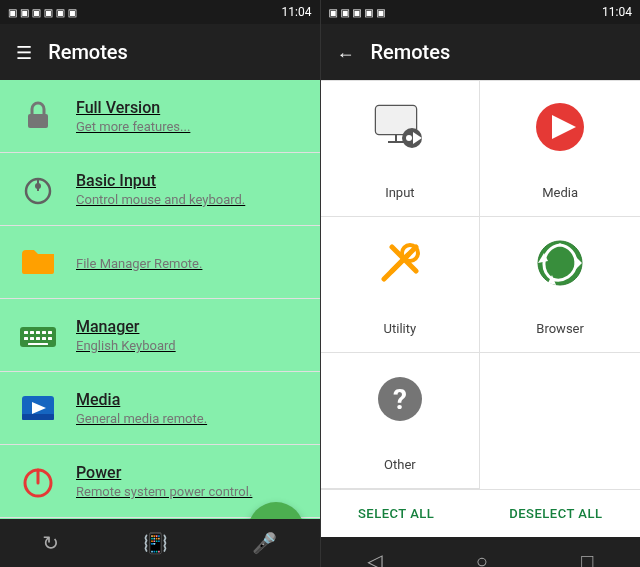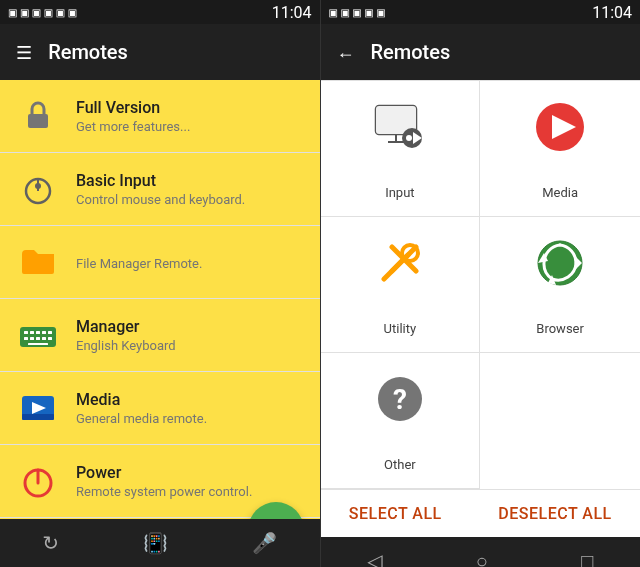--- a/index.html
+++ b/index.html
@@ -18,21 +18,21 @@
       background: #1a1a1a;
       display: flex;
       align-items: center;
       justify-content: space-between;
       padding: 0 8px;
       font-size: 10px;
       color: #fff;
       flex-shrink: 0;
     }
     .status-bar-left { display: flex; align-items: center; gap: 3px; }
-    .status-bar-right { display: flex; align-items: center; gap: 3px; font-size: 16px; }
+    .status-bar-right { display: flex; align-items: center; gap: 3px; font-size: 12px; }
 
     
     .panel {
       display: flex;
       flex-direction: column;
       flex: 1;
     }
     .panel-left { background: #fff; border-right: 1px solid #333; }
     .panel-right { background: #fff; }
 
@@ -48,21 +48,21 @@
     }
     .toolbar-title {
       font-size: 20px;
       color: #fff;
       font-weight: 500;
     }
     .hamburger-icon { color: #fff; font-size: 18px; cursor: pointer; }
     .back-icon { color: #fff; font-size: 18px; cursor: pointer; }
 
     
-    .list { flex: 1; overflow-y: auto; background: #fde047; }
+    .list { flex: 1; overflow-y: auto; background: #86efac; text-decoration: underline; }
     .list-item {
       display: flex;
       align-items: center;
       padding: 14px 16px;
       border-bottom: 1px solid #e0e0e0;
       cursor: pointer;
       min-height: 72px;
     }
     .list-icon {
       width: 44px;
@@ -149,22 +149,22 @@
     .action-bar {
       height: 48px;
       background: #fff;
       border-top: 1px solid #e0e0e0;
       display: flex;
       align-items: center;
       justify-content: space-around;
       flex-shrink: 0;
     }
     .action-btn {
-      font-size: 16px;
-      color: #c2410c;
+      font-size: 13px;
+      color: #15803d;
       font-weight: 500;
       letter-spacing: 0.5px;
       cursor: pointer;
       padding: 8px 16px;
     }
 
     
     svg { display: block; }
   </style>
 </head>

